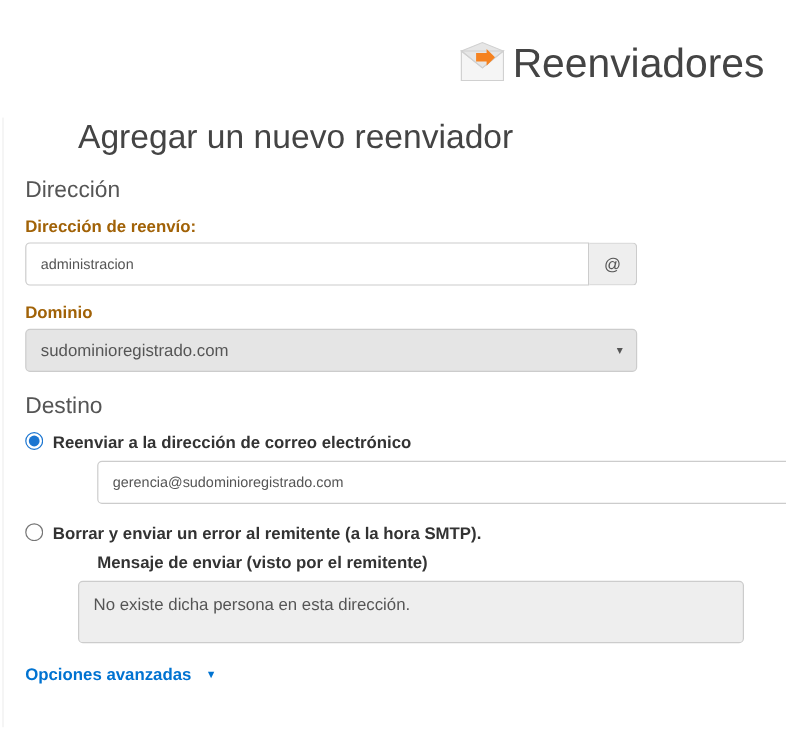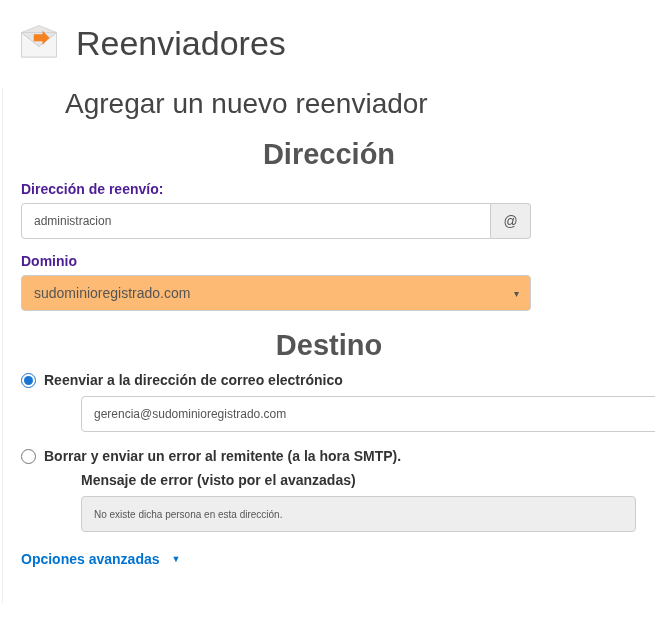--- a/index.html
+++ b/index.html
@@ -11,22 +11,23 @@
       font-family: -apple-system, BlinkMacSystemFont, "Segoe UI", Helvetica, Arial, sans-serif;
       background: #fff;
       color: #333;
       width: 655px;
       height: 620px;
       padding: 0;
     }
     .page-header {
       display: flex;
       align-items: center;
-      padding: 22px 18px 18px 18px;
-      gap: 16px;
+      padding: 32px 18px 18px 18px;
+      gap: 4px;
+      justify-content: flex-end;
     }
     .page-header h1 {
       font-size: 34px;
       font-weight: 400;
       color: #444;
     }
     .header-icon svg {
       width: 42px;
       height: 42px;
       display: block;
@@ -38,31 +39,30 @@
     }
     h2.section-title {
       font-size: 28px;
       font-weight: 400;
       color: #444;
       margin-bottom: 18px;
       margin-top: 6px;
       margin-left: 44px;
     }
     h3.subsection {
-      font-size: 29px;
-      font-weight: 700;
+      font-size: 19px;
+      font-weight: 400;
       color: #555;
       margin-bottom: 10px;
       margin-top: 6px;
-      text-align: center;
     }
     label.field-label {
       font-size: 14px;
       font-weight: 700;
-      color: #4c1d95;
+      color: #a16207;
       display: block;
       margin-bottom: 6px;
     }
     .input-group {
       display: flex;
       width: 510px;
       margin-bottom: 14px;
     }
     .text-input {
       flex: 1;
@@ -96,36 +96,35 @@
       margin-bottom: 18px;
     }
     select.domain-select {
       width: 100%;
       height: 36px;
       border: 1px solid #ccc;
       border-radius: 4px;
       padding: 0 28px 0 12px;
       font-size: 14px;
       color: #555;
-      background: #fdba74;
+      background: #e5e5e5;
       appearance: none;
       -webkit-appearance: none;
     }
     .select-caret {
       position: absolute;
       right: 12px;
       top: 50%;
       transform: translateY(-50%);
       pointer-events: none;
       font-size: 10px;
       color: #555;
     }
     .radio-row {
       display: flex;
-      align-items: center;
       gap: 8px;
       margin-bottom: 8px;
     }
     .radio-row input[type="radio"] {
       width: 15px;
       height: 15px;
       accent-color: #1a75d1;
     }
     .radio-row label {
       font-size: 14px;
@@ -143,28 +142,28 @@
     .sub-label {
       font-size: 14px;
       font-weight: 700;
       color: #333;
       margin-left: 60px;
       margin-bottom: 8px;
       display: block;
     }
     .readonly-input {
       width: 555px;
-      height: 36px;
+      height: 52px;
       border: 1px solid #ccc;
       border-radius: 4px;
       padding: 8px 12px;
-      font-size: 10px;
+      font-size: 14px;
       color: #555;
       background: #eee;
-      margin-left: 60px;
+      margin-left: 44px;
       margin-bottom: 18px;
       line-height: 20px;
     }
     .adv-link {
       color: #0073d1;
       font-size: 14px;
       font-weight: 700;
       cursor: pointer;
       display: inline-flex;
       align-items: center;
@@ -225,21 +224,21 @@
     <label>Reenviar a la dirección de correo electrónico</label>
   </div>
   <div class="indented">
     <input type="text" class="text-input full" value="gerencia@sudominioregistrado.com" style="">
   </div>
 
   <div class="radio-row">
     <input type="radio" name="dest" style="">
     <label>Borrar y enviar un error al remitente (a la hora SMTP).</label>
   </div>
-  <label class="sub-label">Mensaje de error (visto por el avanzadas)</label>
+  <label class="sub-label">Mensaje de enviar (visto por el remitente)</label>
   <div class="readonly-input">No existe dicha persona en esta dirección.</div>
 
   <div class="adv-link">
     <span>Opciones avanzadas</span>
     <span class="caret">▼</span>
   </div>
   <br>
 </div>
 
 </body></html>

